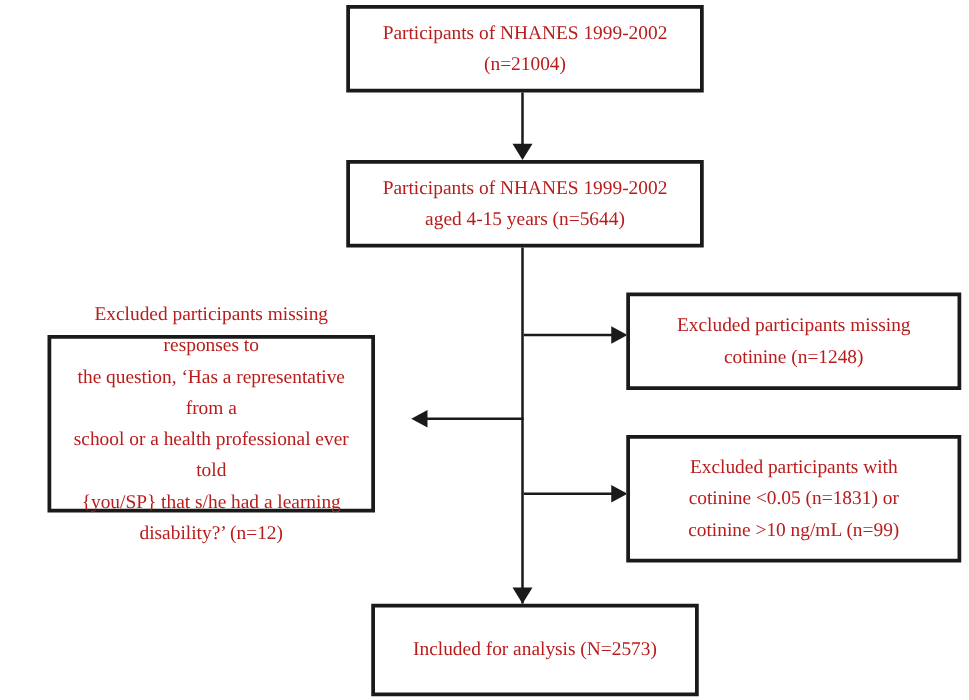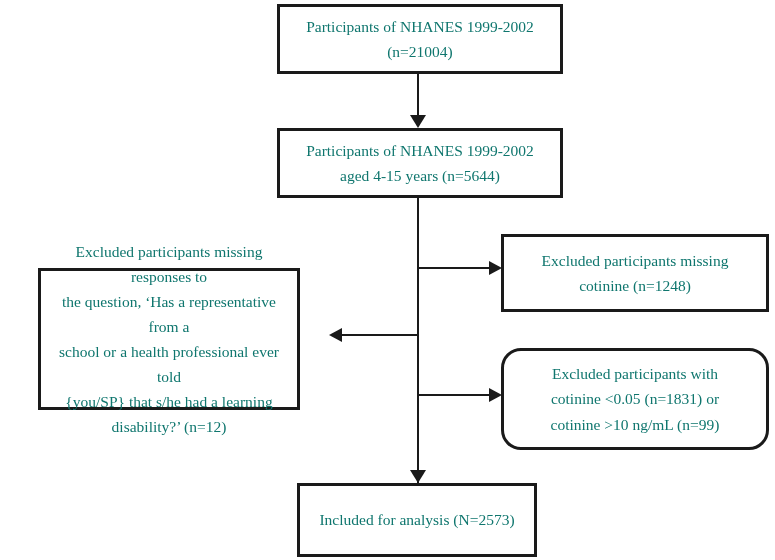--- a/index.html
+++ b/index.html
@@ -17,38 +17,38 @@
   }
   .node {
     position: absolute;
     box-sizing: border-box;
     border: 3px solid #1a1a1a;
     background: #ffffff;
     display: flex;
     align-items: center;
     justify-content: center;
     text-align: center;
-    color: #0f766e;
+    color: #b91c1c;
     font-size: 15.5px;
     line-height: 1.62;
     padding: 4px 10px;
   }
   .node .txt {
     display: block;
     width: 100%;
     white-space: pre-line;
   }
 
   
   #node-top        { left: 277px; top: 4px;   width: 286px; height: 70px; }
   #node-aged       { left: 277px; top: 128px; width: 286px; height: 70px; }
   #node-excl-cot   { left: 501px; top: 234px; width: 268px; height: 78px; }
-  #node-excl-conc  { left: 501px; top: 348px; width: 268px; height: 102px; border-radius: 20px; }
+  #node-excl-conc  { left: 501px; top: 348px; width: 268px; height: 102px; }
   #node-excl-resp  { left: 6px;   top: 268px; width: 262px; height: 142px; margin-left: 32px; }
-  #node-included   { left: 297px; top: 483px; width: 240px; height: 74px; }
+  #node-included   { left: 297px; top: 483px; width: 262px; height: 74px; }
 
   
   .line {
     position: absolute;
     background: #1a1a1a;
   }
   .vline { width: 2px; }
   .hline { height: 2px; }
 
   #conn-top-aged       { left: 417px; top: 74px;  height: 46px; }

